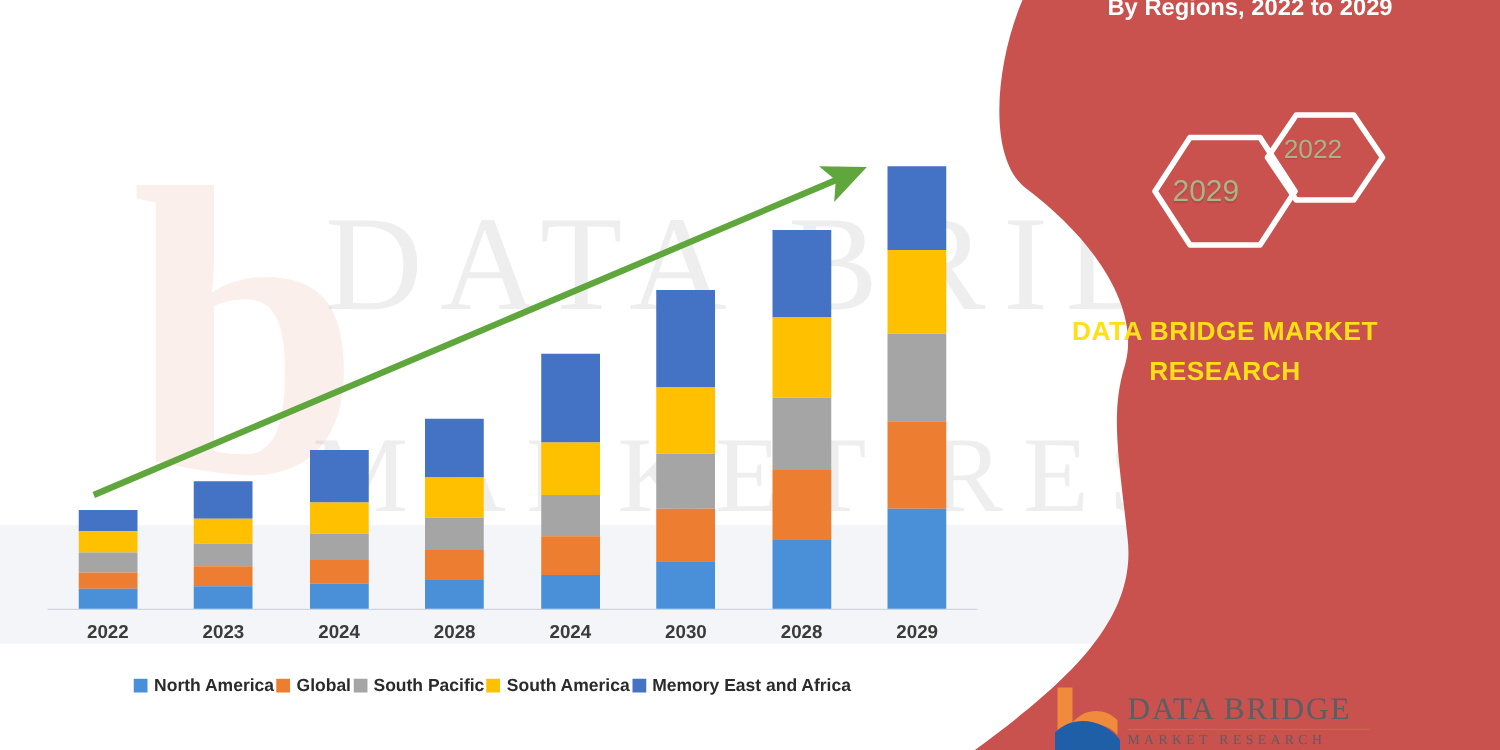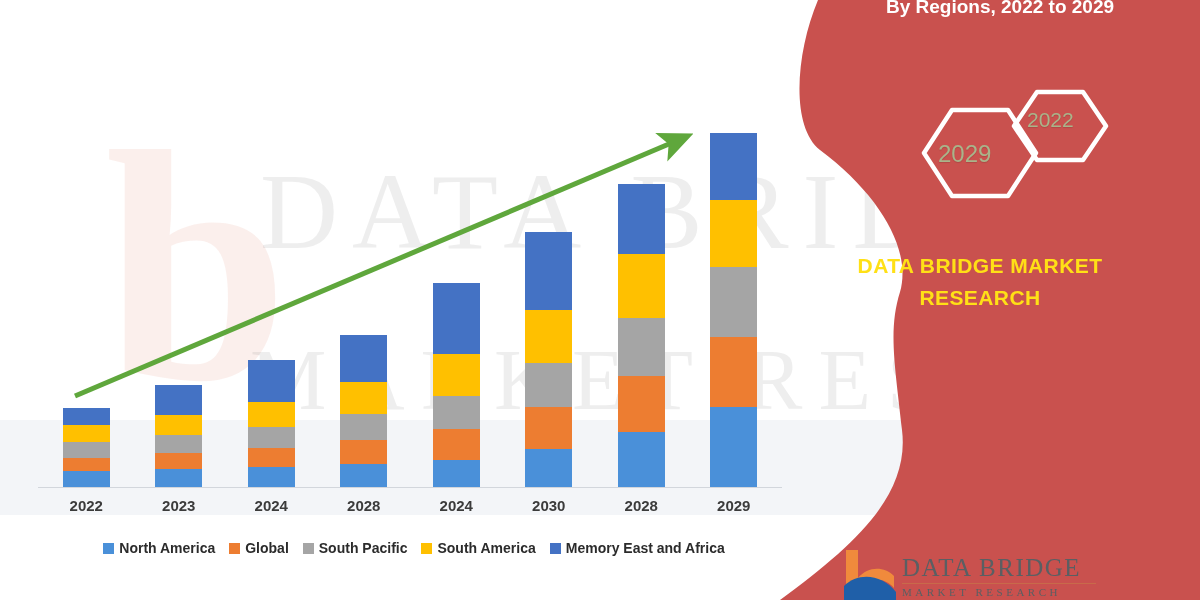--- a/index.html
+++ b/index.html
@@ -119,26 +119,26 @@
     width: 90px;
     text-align: center;
     font-size: 15px;
     font-weight: 700;
     color: #3b3b3b;
   }
 
   
   .legend {
     position: absolute;
-    left: 44px; top: 540px;
+    left: 24px; top: 540px;
     width: 740px;
     display: flex;
     justify-content: center;
     align-items: center;
-    gap: 14px;
+    gap: 2px;
     z-index: 4;
   }
   .legend-item {
     display: flex;
     align-items: center;
     gap: 5px;
   }
   .legend-swatch {
     width: 11px; height: 11px;
     flex: 0 0 auto;

